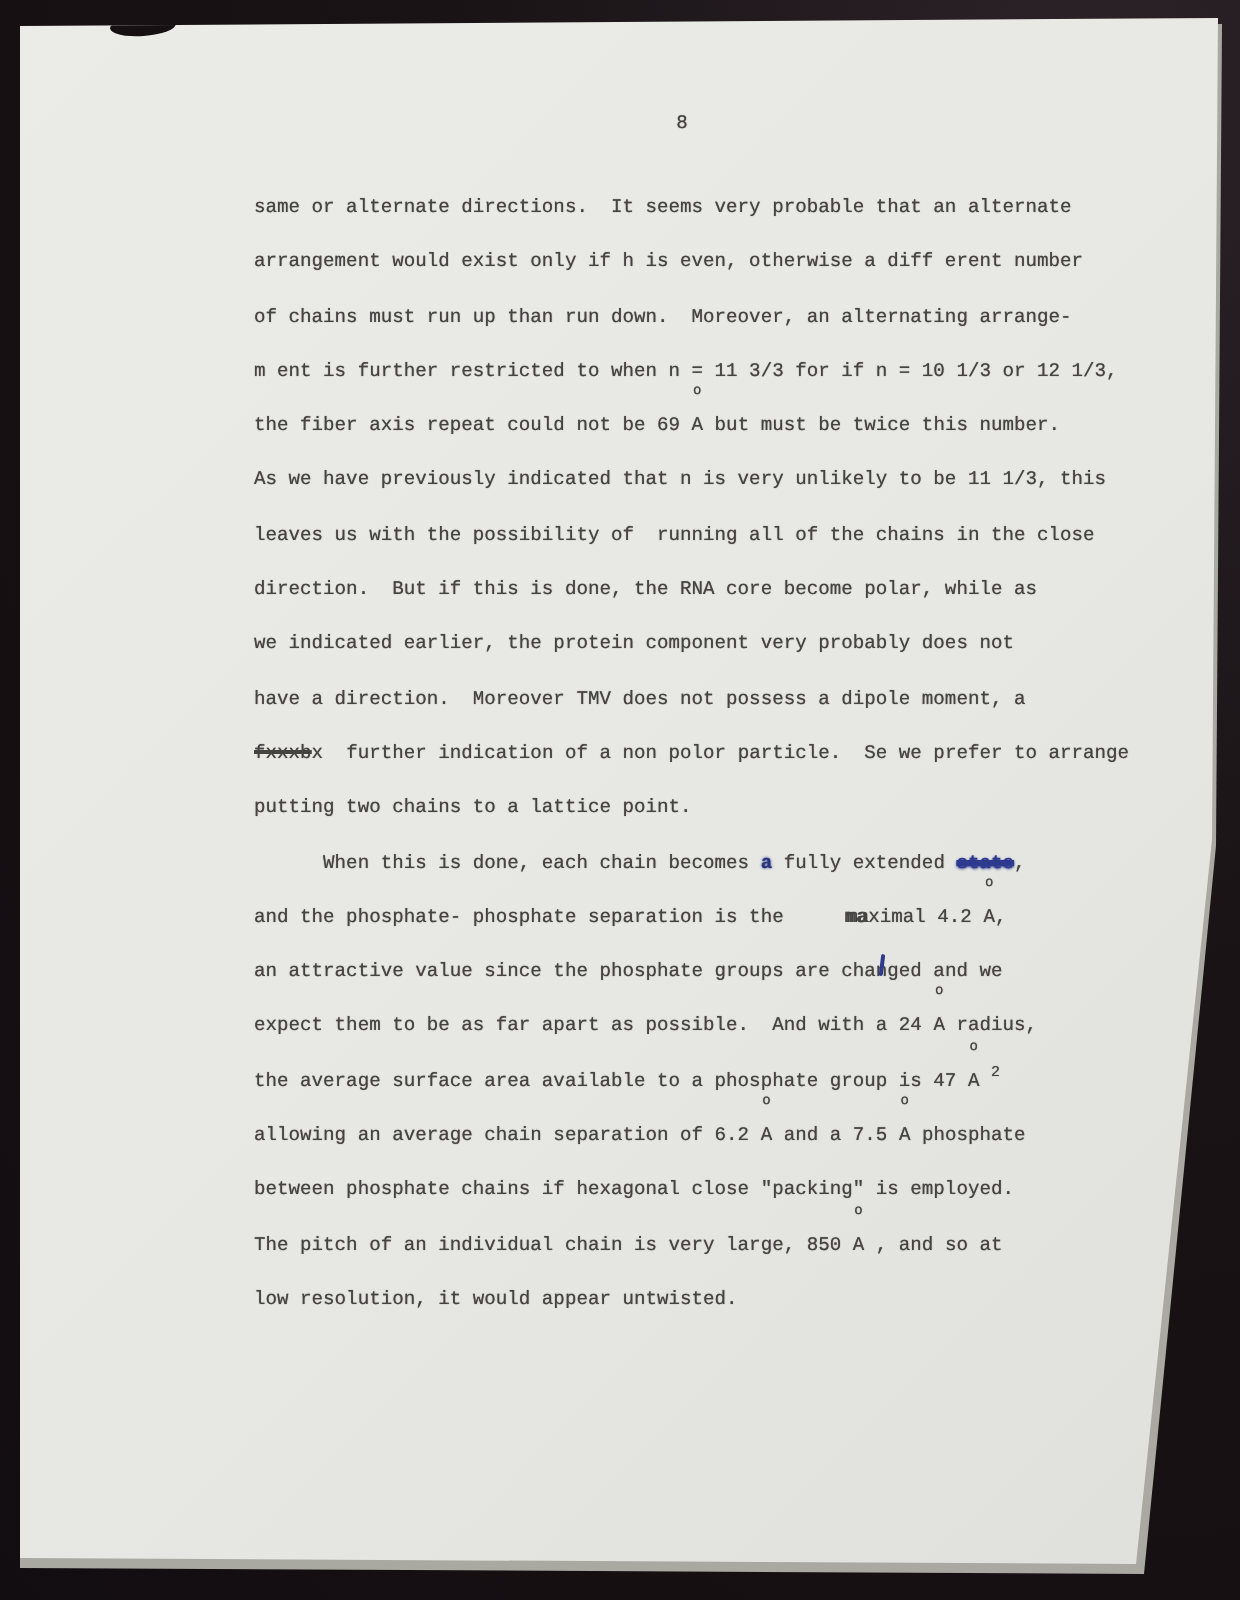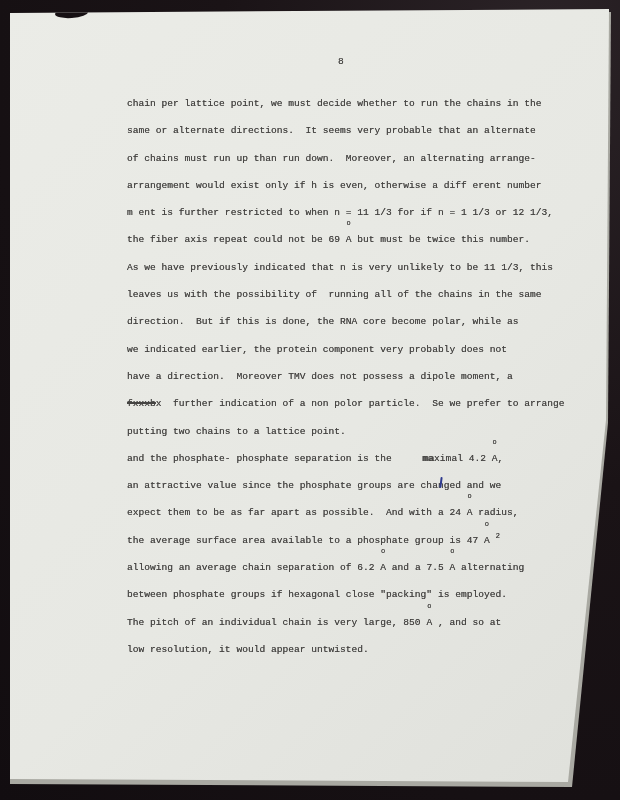--- a/index.html
+++ b/index.html
@@ -56,36 +56,36 @@
 </style>
 </head>
 <body>
 
 <div class="stage">
   <div class="paper-under"></div>
   <div class="paper">
     <div class="smudge"></div>
     <div class="page-number">8</div>
     <div class="text-block">
-        <div class="tline"><span>chain per lattice point, we must decide whether to run the chains in the</span></div>
         <div class="tline"><span>same or alternate directions.  It seems very probable that an alternate</span></div>
+        <div class="tline"><span>arrangement would exist only if h is even, otherwise a diff erent number</span></div>
         <div class="tline"><span>of chains must run up than run down.  Moreover, an alternating arrange-</span></div>
-        <div class="tline"><span>arrangement would exist only if h is even, otherwise a diff erent number</span></div>
-        <div class="tline"><span>m ent is further restricted to when n = 11 1/3 for if n = 1 1/3 or 12 1/3,</span></div>
+        <div class="tline"><span>m ent is further restricted to when n = 11 3/3 for if n = 10 1/3 or 12 1/3,</span></div>
         <div class="tline"><span>the fiber axis repeat could not be 69 </span><span class="ang">A<span class="ring">o</span></span><span> but must be twice this number.</span></div>
         <div class="tline"><span>As we have previously indicated that n is very unlikely to be 11 1/3, this</span></div>
-        <div class="tline"><span>leaves us with the possibility of  running all of the chains in the same</span></div>
+        <div class="tline"><span>leaves us with the possibility of  running all of the chains in the close</span></div>
         <div class="tline"><span>direction.  But if this is done, the RNA core become polar, while as</span></div>
         <div class="tline"><span>we indicated earlier, the protein component very probably does not</span></div>
         <div class="tline"><span>have a direction.  Moreover TMV does not possess a dipole moment, a</span></div>
         <div class="tline"><span class="strike">fxxxb</span><span>x  further indication of a non polor particle.  Se we prefer to arrange</span></div>
         <div class="tline"><span>putting two chains to a lattice point.</span></div>
+        <div class="tline"><span>      When this is done, each chain becomes </span><span class="inkblot">a</span><span> fully extended </span><span class="bluestrike">state</span><span>,</span></div>
         <div class="tline"><span>and the phosphate- phosphate separation is the </span><span class="overtype">ma</span><span>ximal 4.2 </span><span class="ang">A<span class="ring">o</span></span><span>,</span></div>
         <div class="tline"><span>an attractive value since the phosphate groups are cha</span><span class="inkmark">n</span><span>ged and we</span></div>
         <div class="tline"><span>expect them to be as far apart as possible.  And with a 24 </span><span class="ang">A<span class="ring">o</span></span><span> radius,</span></div>
         <div class="tline"><span>the average surface area available to a phosphate group is 47 </span><span class="ang">A<span class="ring">o</span></span><span> </span><span class="sup">2</span></div>
-        <div class="tline"><span>allowing an average chain separation of 6.2 </span><span class="ang">A<span class="ring">o</span></span><span> and a 7.5 </span><span class="ang">A<span class="ring">o</span></span><span> alternating</span></div>
-        <div class="tline"><span>between phosphate groups if hexagonal close "packing" is employed.</span></div>
+        <div class="tline"><span>allowing an average chain separation of 6.2 </span><span class="ang">A<span class="ring">o</span></span><span> and a 7.5 </span><span class="ang">A<span class="ring">o</span></span><span> phosphate</span></div>
+        <div class="tline"><span>between phosphate chains if hexagonal close "packing" is employed.</span></div>
         <div class="tline"><span>The pitch of an individual chain is very large, 850 </span><span class="ang">A<span class="ring">o</span></span><span> , and so at</span></div>
         <div class="tline"><span>low resolution, it would appear untwisted.</span></div>
       </div>
   </div>
 </div>
 
 </body></html>

